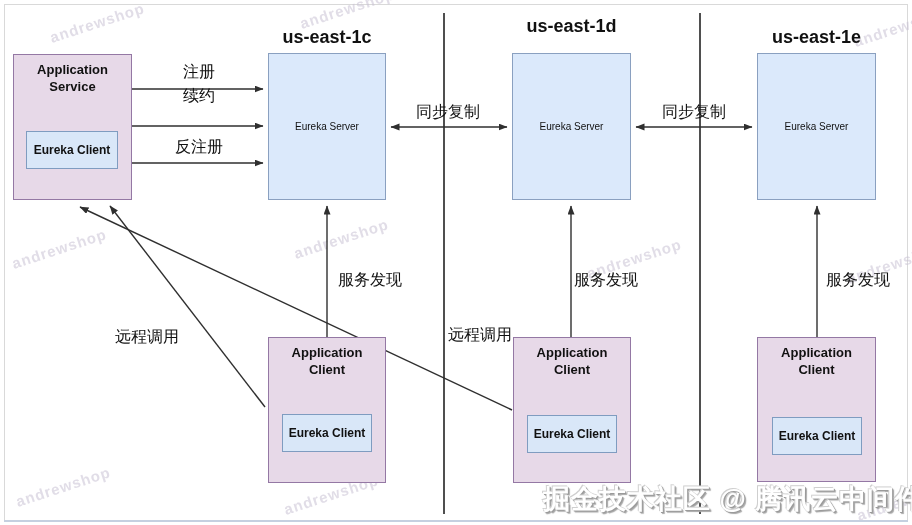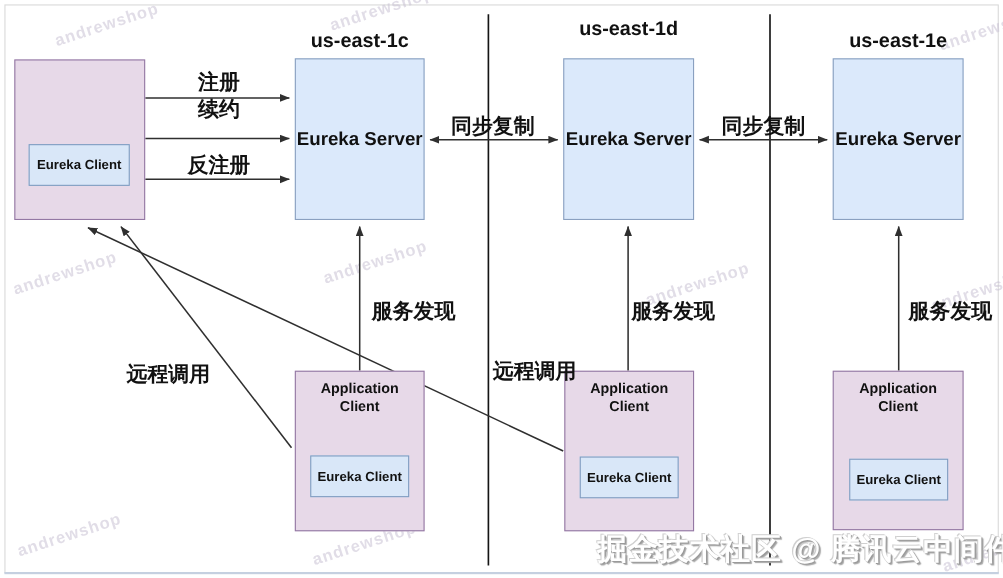--- a/index.html
+++ b/index.html
@@ -14,27 +14,27 @@
     opacity:.55;transform:rotate(-18deg);white-space:nowrap;pointer-events:none;letter-spacing:1px;
   }
   svg.lines{position:absolute;left:0;top:0;width:912px;height:525px;}
   svg.lines path.edge{stroke:var(--line,#2f2f2f);stroke-width:1.4;fill:none;}
   svg.lines path.divider{stroke:var(--divider,#151515);stroke-width:1.5;fill:none;}
   .zone-label{position:absolute;width:118px;text-align:center;font-size:18px;font-weight:bold;}
   .box{position:absolute;box-sizing:border-box;}
   .pink{background:var(--pink-fill,#e7d9e8);border:1.5px solid var(--pink-border,#9478a4);}
   .blue{background:var(--blue-fill,#dbe9fb);border:1.5px solid var(--blue-border,#8aa0c0);}
   .box-title{font-size:13px;font-weight:bold;text-align:center;line-height:1.3;padding:7px 6px 0 6px;}
-  .server{display:flex;align-items:center;justify-content:center;font-size:17px;font-weight:bold;text-align:center;}
+  .server{display:flex;align-items:center;justify-content:center;font-size:10px;font-weight:normal;text-align:center;}
   .inner-client{
     position:absolute;box-sizing:border-box;background:var(--inner-blue-fill,#d9e7f8);
     border:1px solid var(--inner-blue-border,#7f9cc0);display:flex;align-items:center;justify-content:center;
     font-size:12px;font-weight:bold;text-align:right;
   }
-  .edge-label{position:absolute;font-size:19px;white-space:nowrap;font-weight:bold;}
+  .edge-label{position:absolute;font-size:16px;white-space:nowrap;}
   .edge-label.c{width:76px;text-align:center;}
   .brand{
     position:absolute;left:543px;top:481px;font-size:27px;font-weight:bold;white-space:nowrap;
     color:#ffffff;letter-spacing:1px;
     text-shadow:-1px -1px 0 #cfcfcf, 1px 1px 0 #9a9a9a, 2px 2px 1px #a8a8a8, 0 0 1px #b5b5b5;
   }
 </style>
 </head>
 <body>
 
@@ -75,20 +75,21 @@
 
     <path class="edge" d="M265,407 L110,206" marker-end="url(#ah)"></path>
     <path class="edge" d="M512,410 L80,207" marker-end="url(#ah)"></path>
   </svg>
 
   <div class="zone-label" style="left:268px;top:27px">us-east-1c</div>
   <div class="zone-label" style="left:512px;top:16px;width:119px">us-east-1d</div>
   <div class="zone-label" style="left:757px;top:27px;width:119px">us-east-1e</div>
 
   <div class="box pink" style="left:13px;top:54px;width:119px;height:146px">
+    <div class="box-title">Application Service</div>
     <div class="inner-client" style="left:12px;top:76px;width:92px;height:38px">Eureka Client</div>
   </div>
 
   <div class="box blue server" style="left:268px;top:53px;width:118px;height:147px">Eureka Server</div>
   <div class="box blue server" style="left:512px;top:53px;width:119px;height:147px">Eureka Server</div>
   <div class="box blue server" style="left:757px;top:53px;width:119px;height:147px">Eureka Server</div>
 
   <div class="box pink" style="left:268px;top:337px;width:118px;height:146px">
     <div class="box-title">Application Client</div>
     <div class="inner-client" style="left:13px;top:76px;width:90px;height:38px">Eureka Client</div>

